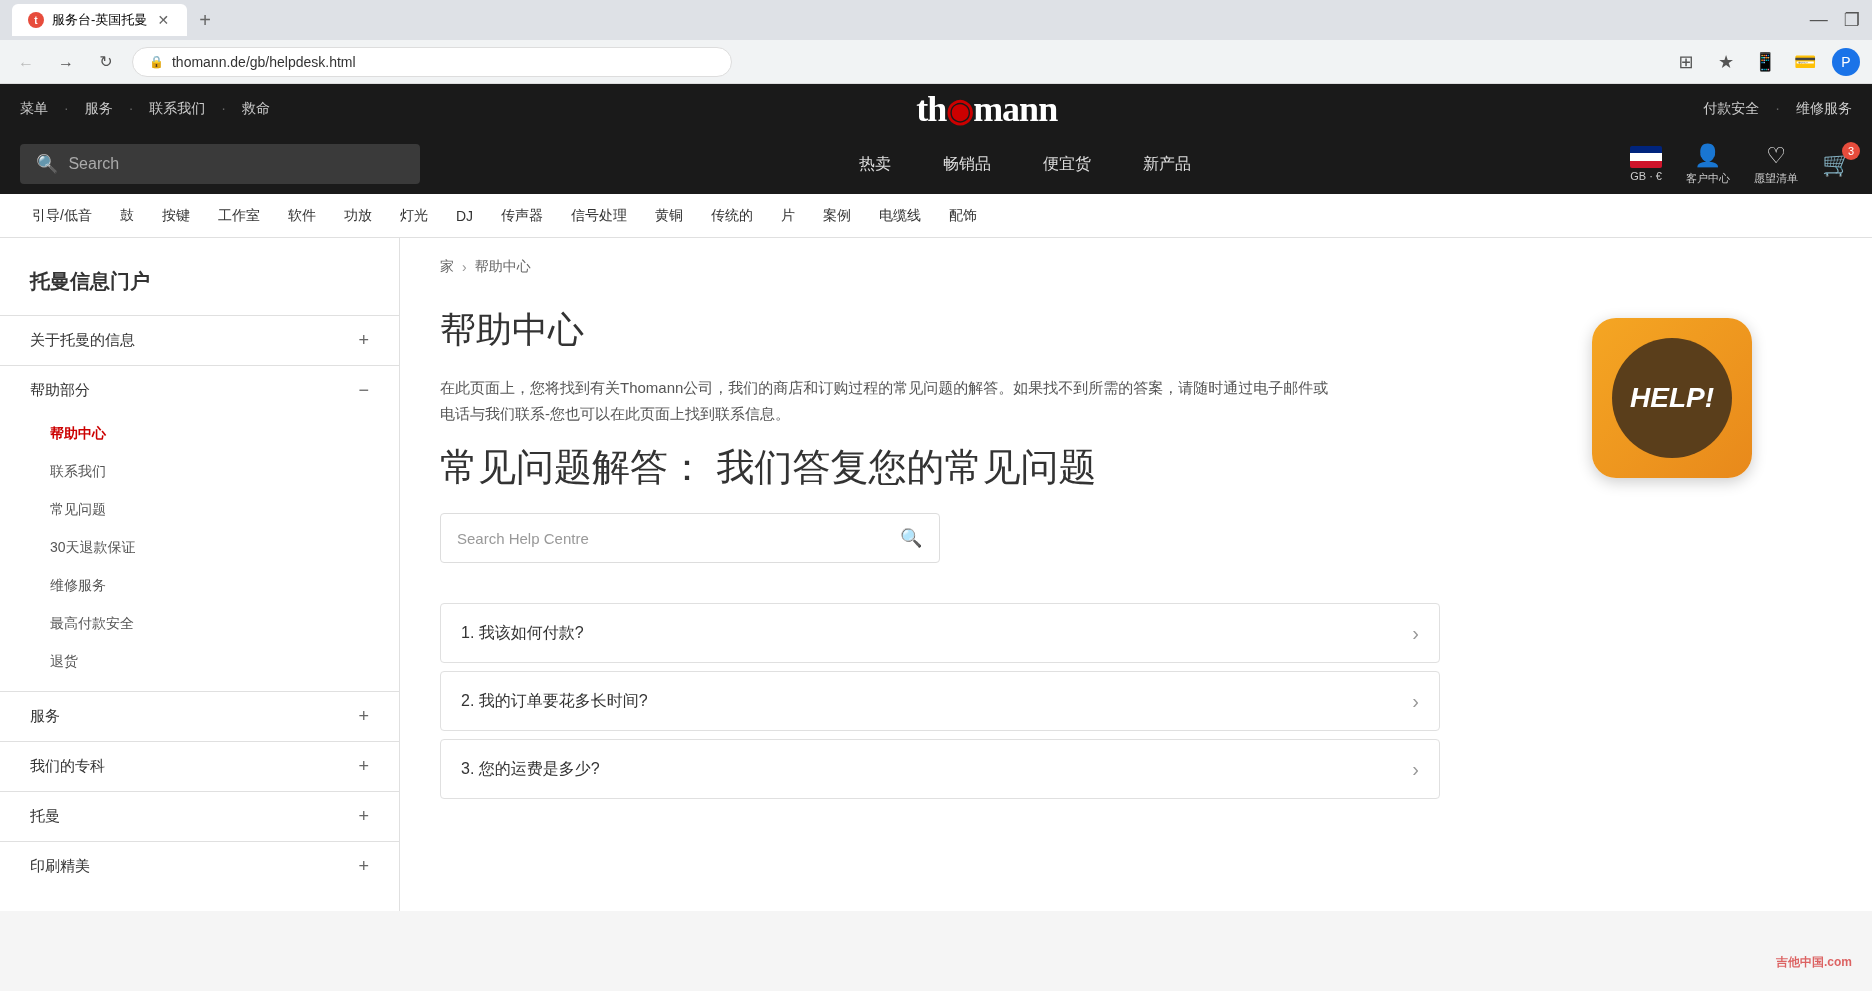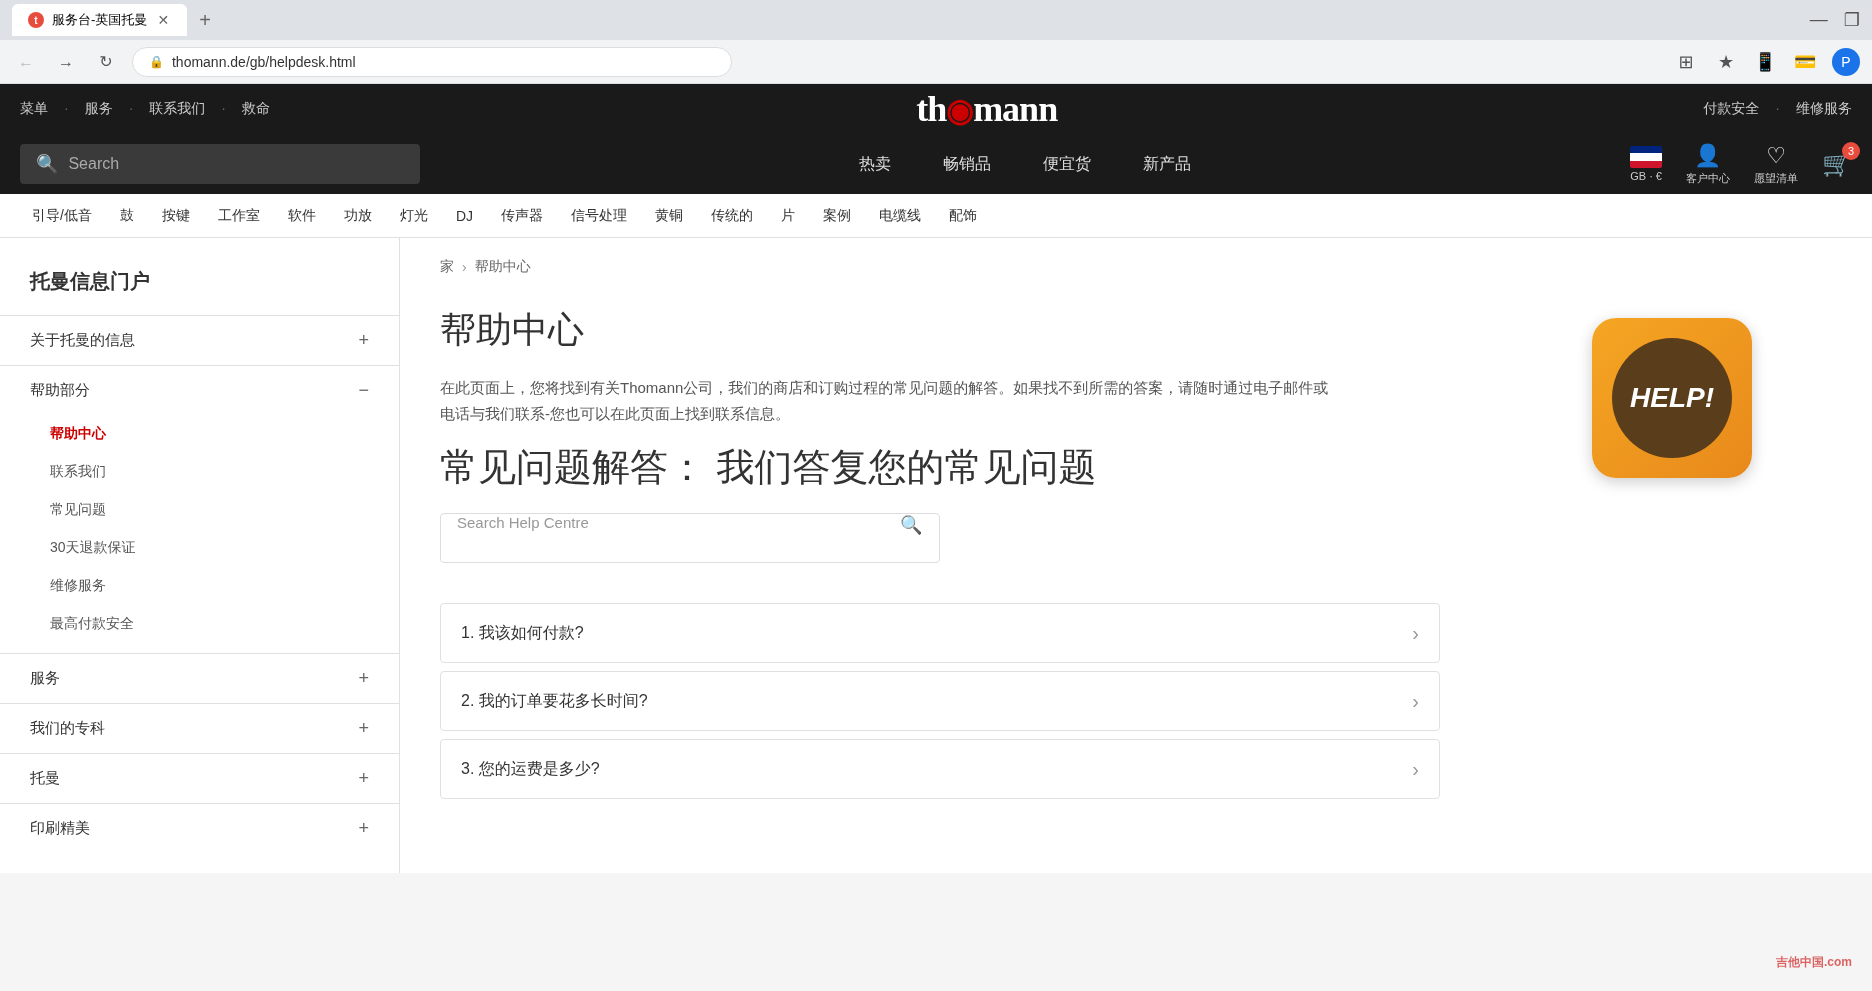--- a/index.html
+++ b/index.html
@@ -345,24 +345,24 @@
     .faq-title {
       font-size: 38px;
       font-weight: 300;
       color: #333;
       margin-bottom: 20px;
     }
 
     
     .help-search {
       display: flex;
-      align-items: flex-start;
+      align-items: center;
       border: 1px solid #ddd;
       border-radius: 4px;
-      padding: 0 16px;
+      padding: 16px 16px;
       height: 50px;
       max-width: 500px;
       margin-bottom: 40px;
       background: white;
     }
     .help-search input {
       flex: 1;
       border: none;
       outline: none;
       font-size: 15px;
@@ -574,20 +574,21 @@
         <span>帮助部分</span>
         <span class="sidebar-section-icon">−</span>
       </div>
       <div class="sidebar-items">
         <div class="sidebar-item active">帮助中心</div>
         <div class="sidebar-item">联系我们</div>
         <div class="sidebar-item">常见问题</div>
         <div class="sidebar-item">30天退款保证</div>
         <div class="sidebar-item">维修服务</div>
         <div class="sidebar-item">最高付款安全</div>
+        <div class="sidebar-item">退货</div>
       </div>
     </div>
 
     <div class="sidebar-section">
       <div class="sidebar-section-header">
         <span>服务</span>
         <span class="sidebar-section-icon">+</span>
       </div>
     </div>
 

